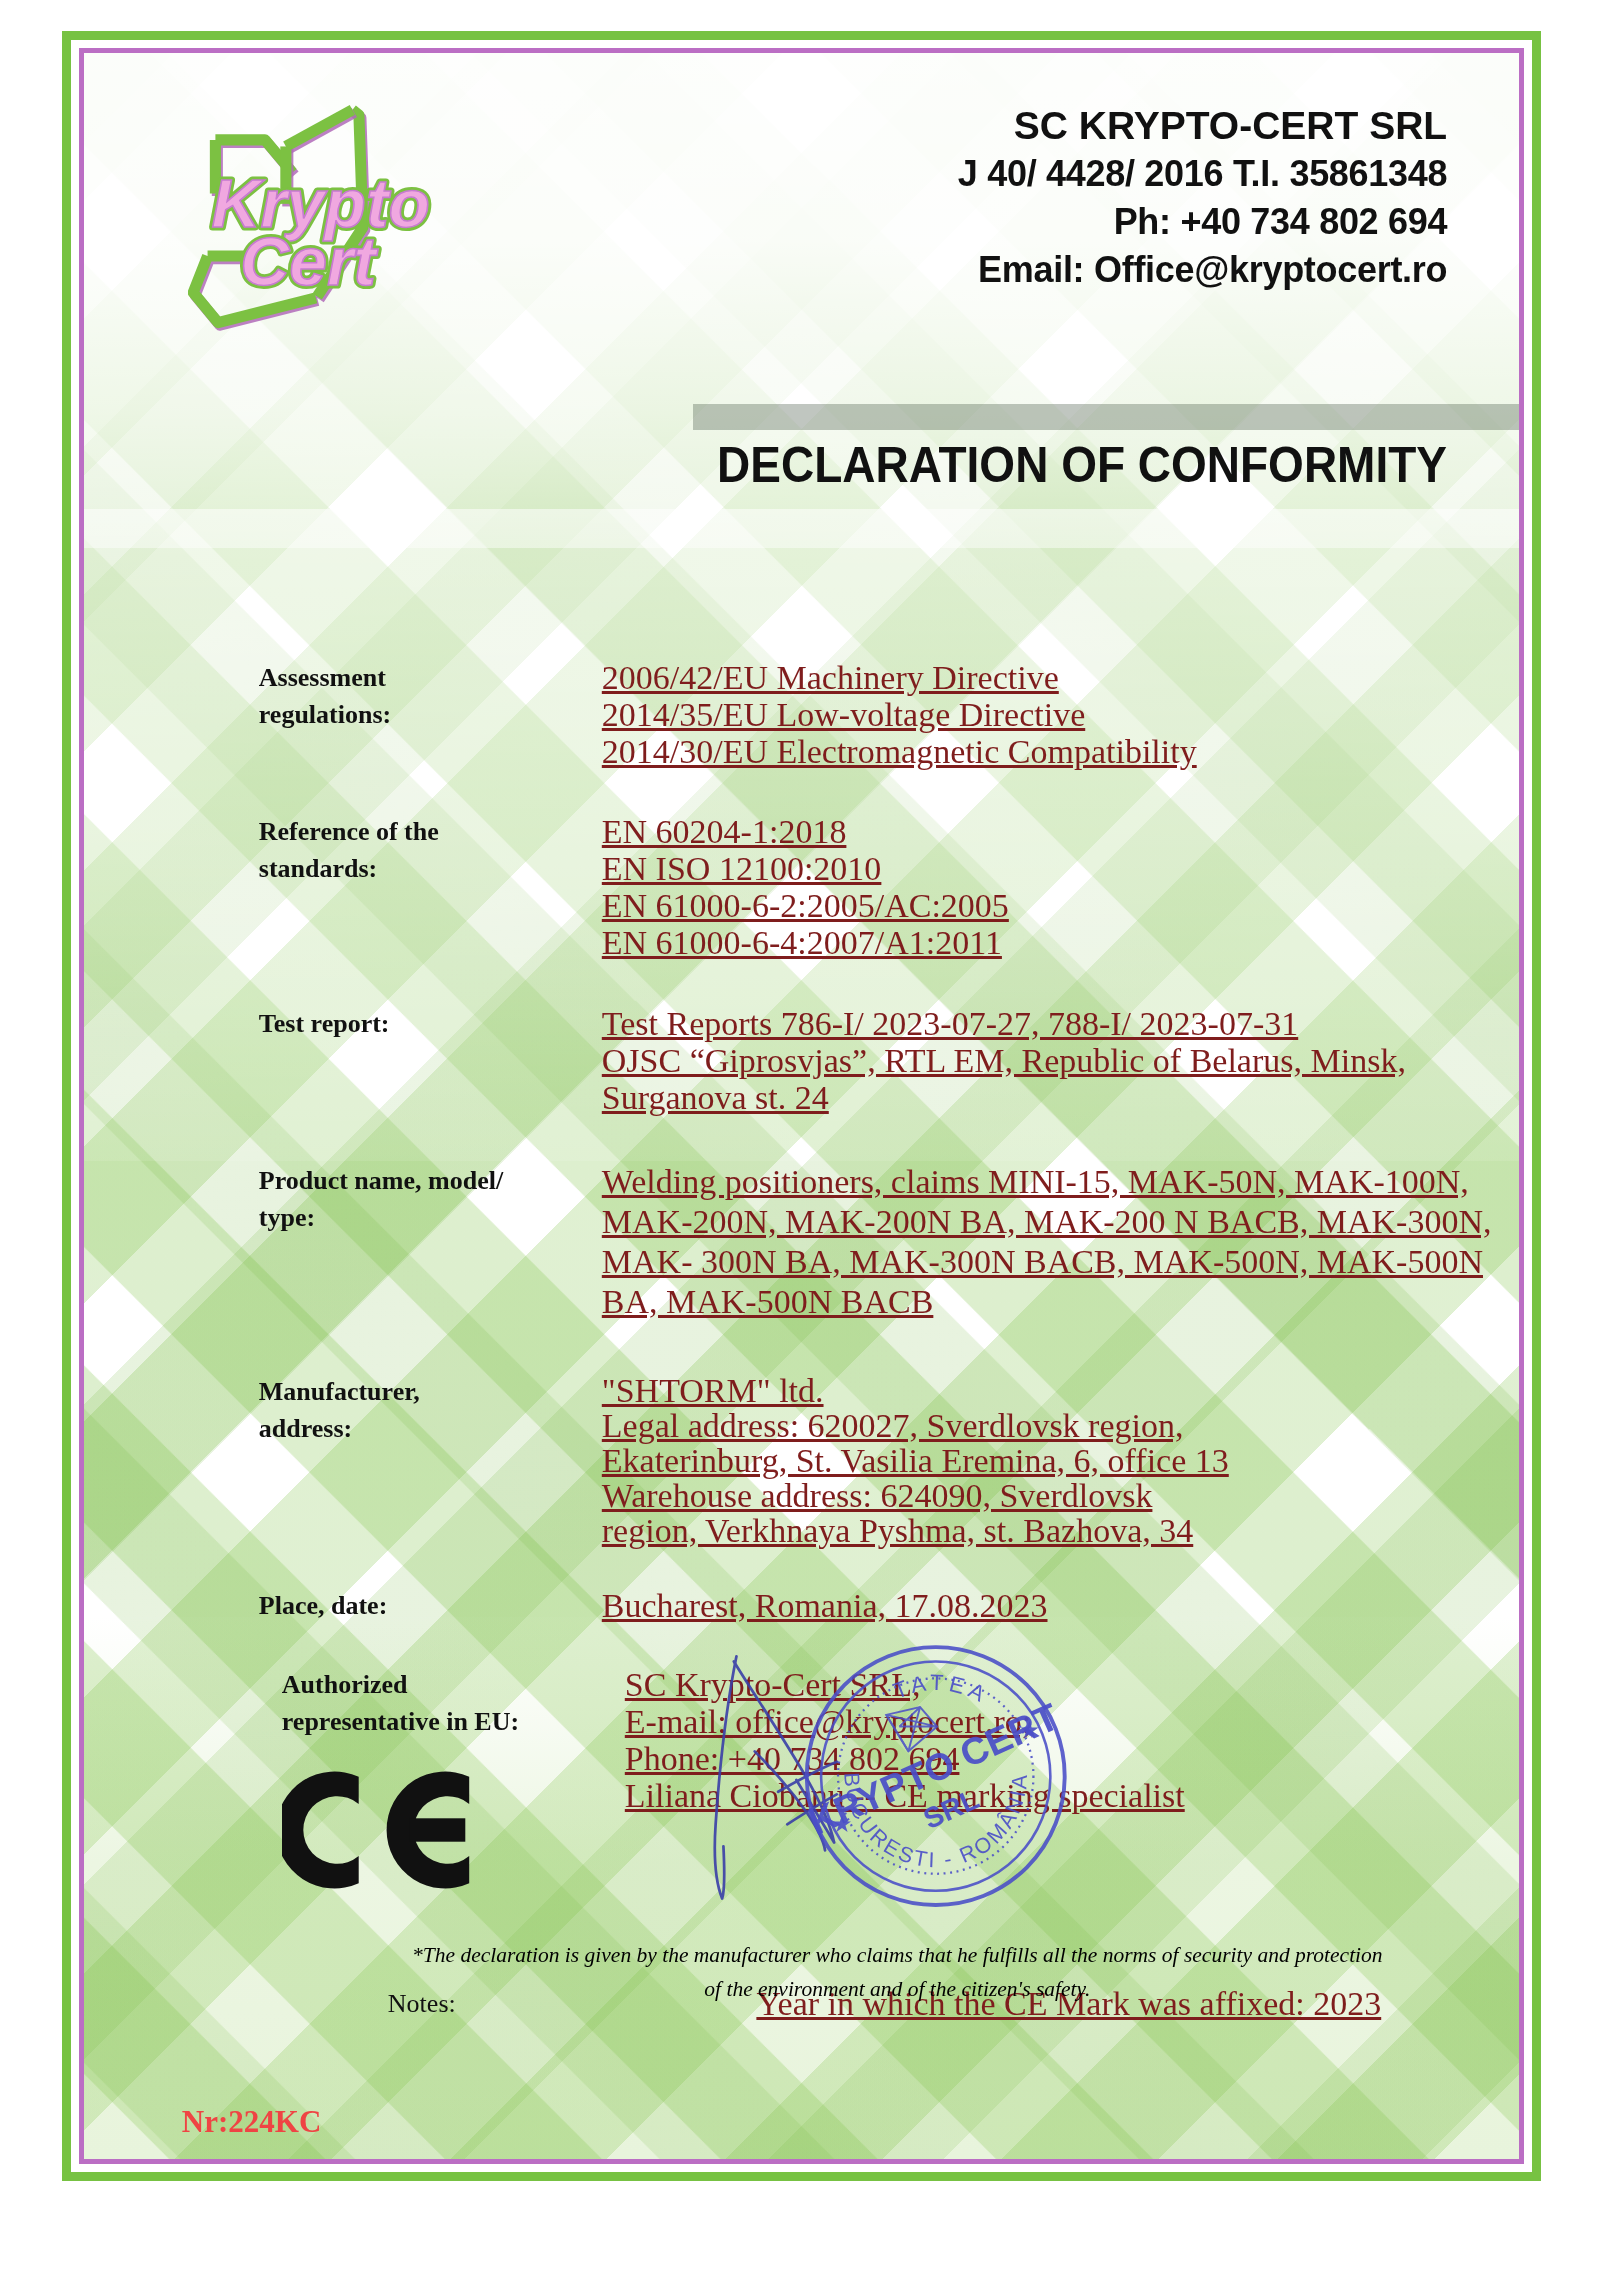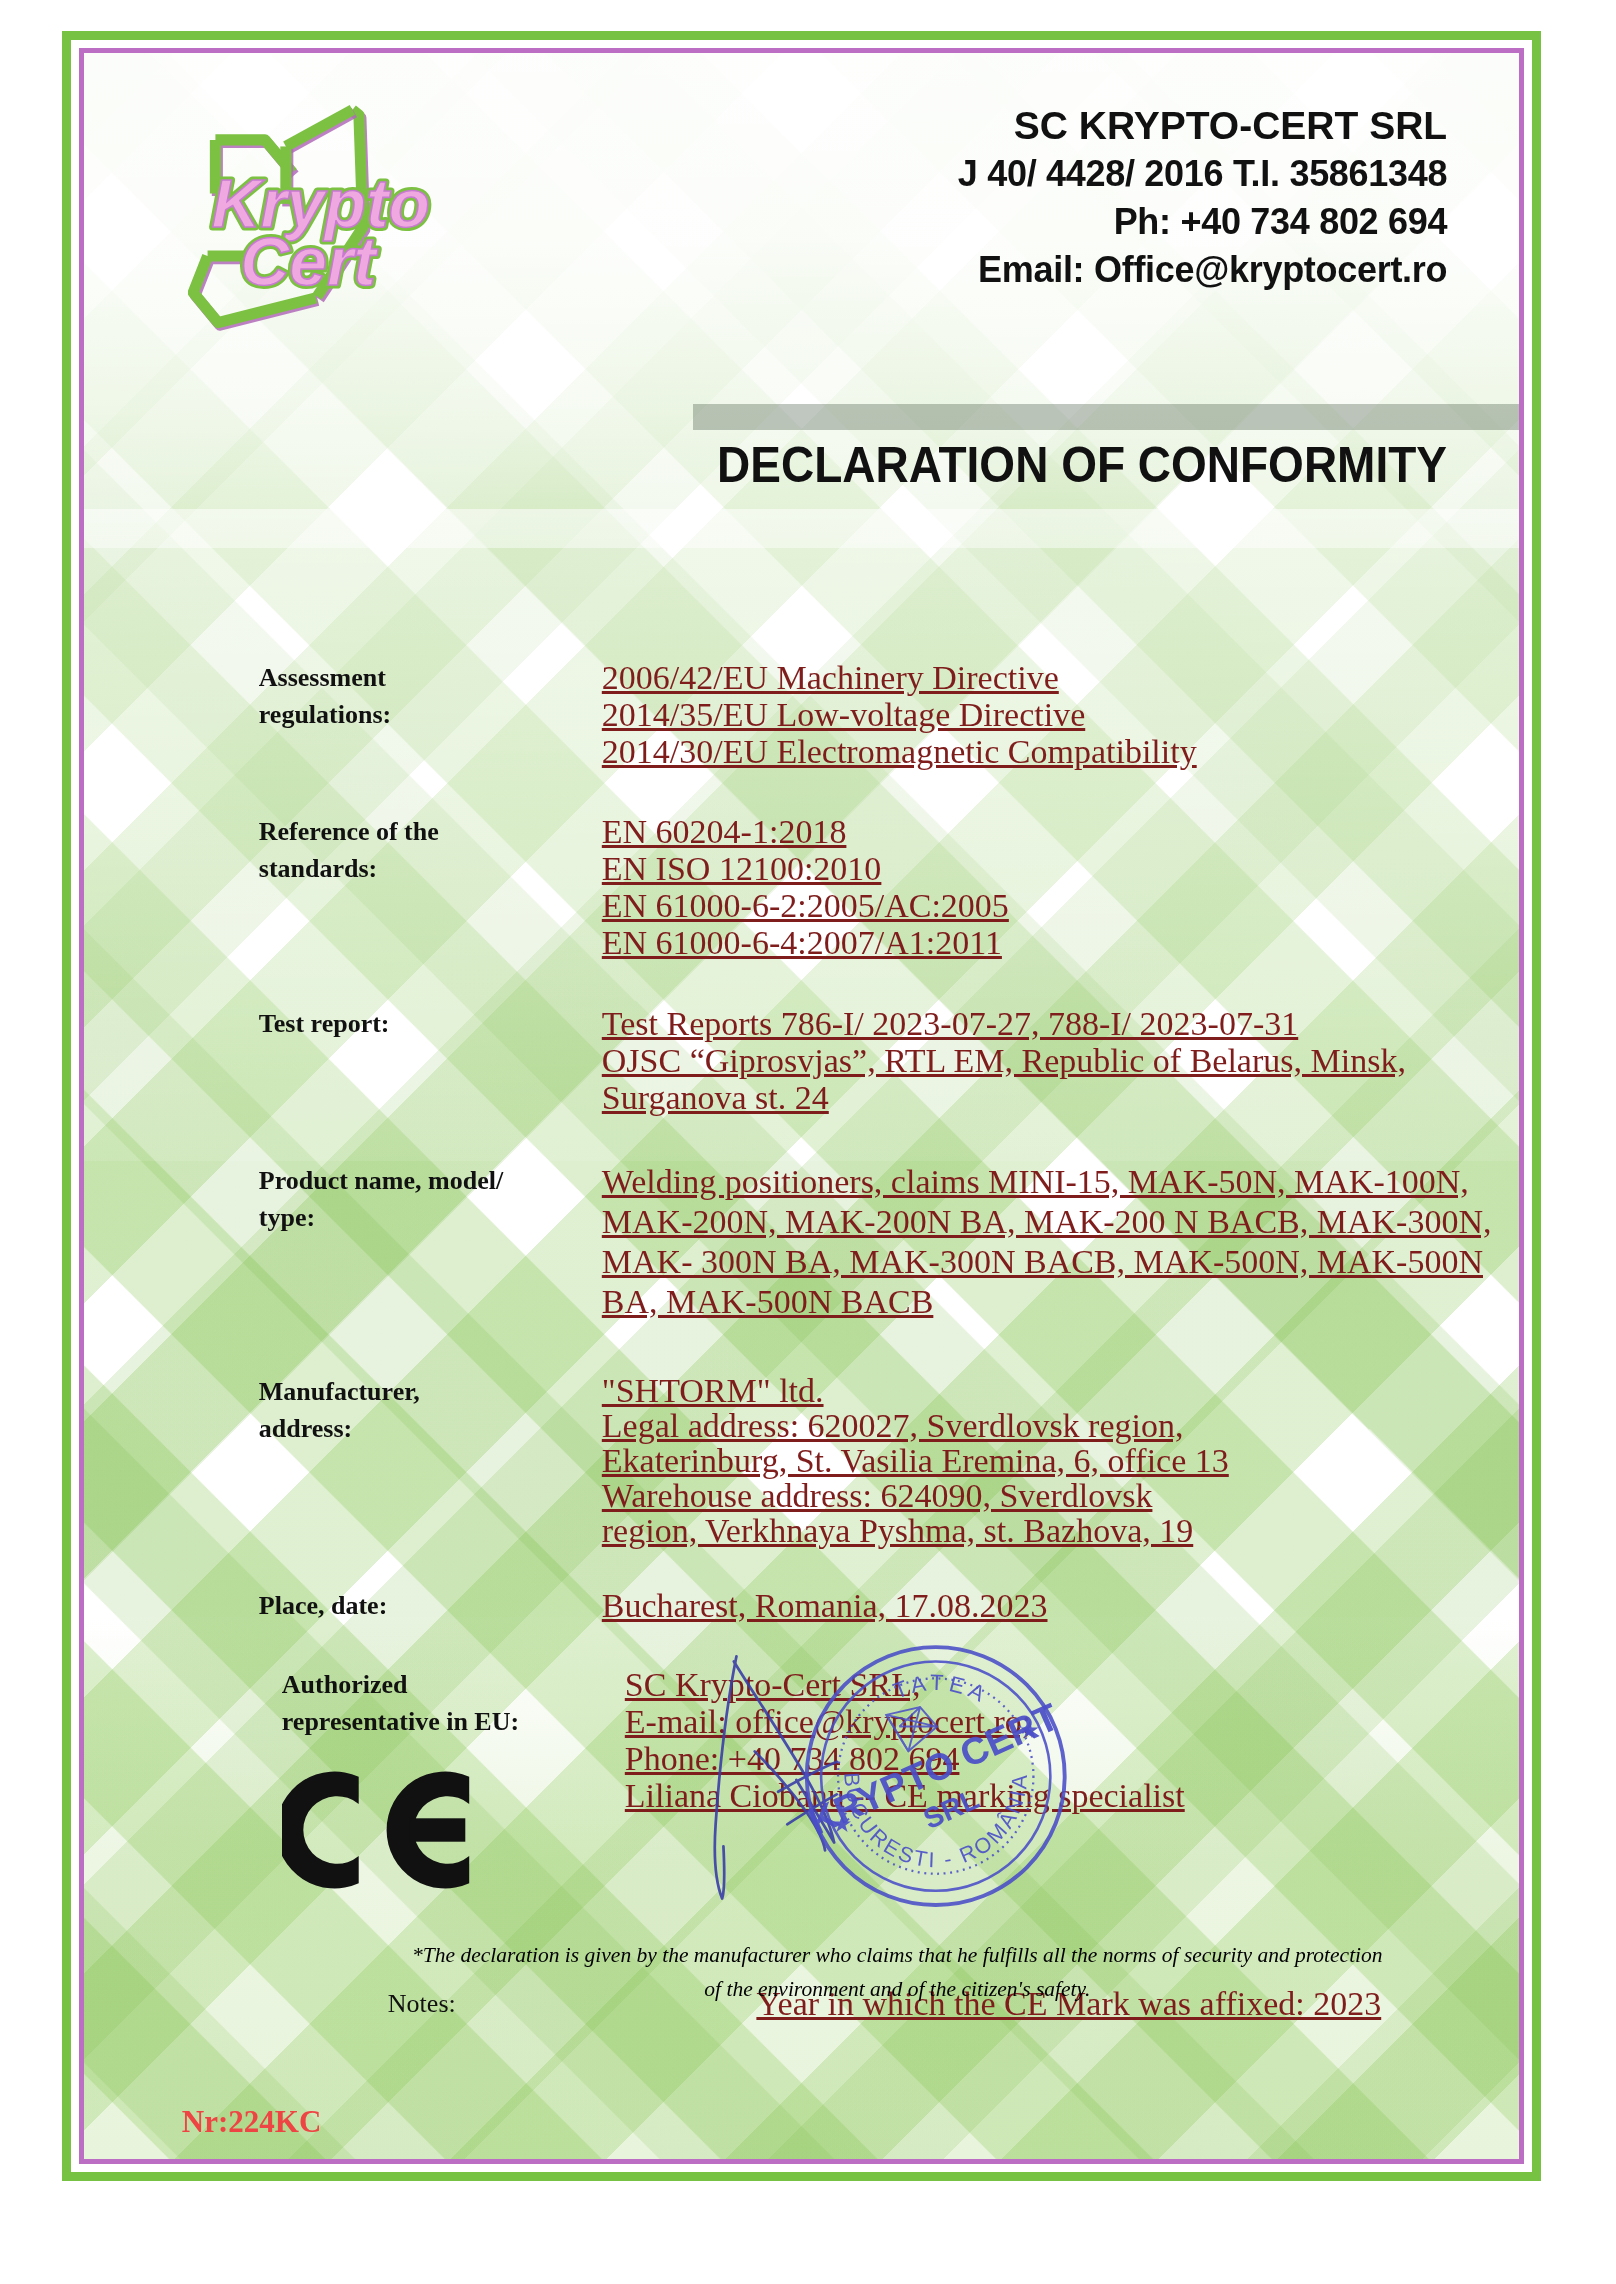--- a/index.html
+++ b/index.html
@@ -213,21 +213,21 @@
         <div class="row r-manufacturer">
           <div class="label">
             <span>Manufacturer,</span><br>
             <span>address:</span>
           </div>
           <div class="value">
             <span class="vl">"SHTORM" ltd.</span>
             <span class="vl">Legal address: 620027, Sverdlovsk region,</span>
             <span class="vl">Ekaterinburg, St. Vasilia Eremina, 6, office 13</span>
             <span class="vl">Warehouse address: 624090, Sverdlovsk</span>
-            <span class="vl">region, Verkhnaya Pyshma, st. Bazhova, 19</span>
+            <span class="vl">region, Verkhnaya Pyshma, st. Bazhova, 34</span>
           </div>
         </div>
 
         <div class="row r-place">
           <div class="label">Place, date:</div>
           <div class="value">
             <span class="vl">Bucharest, Romania, 17.08.2023</span>
           </div>
         </div>
 

